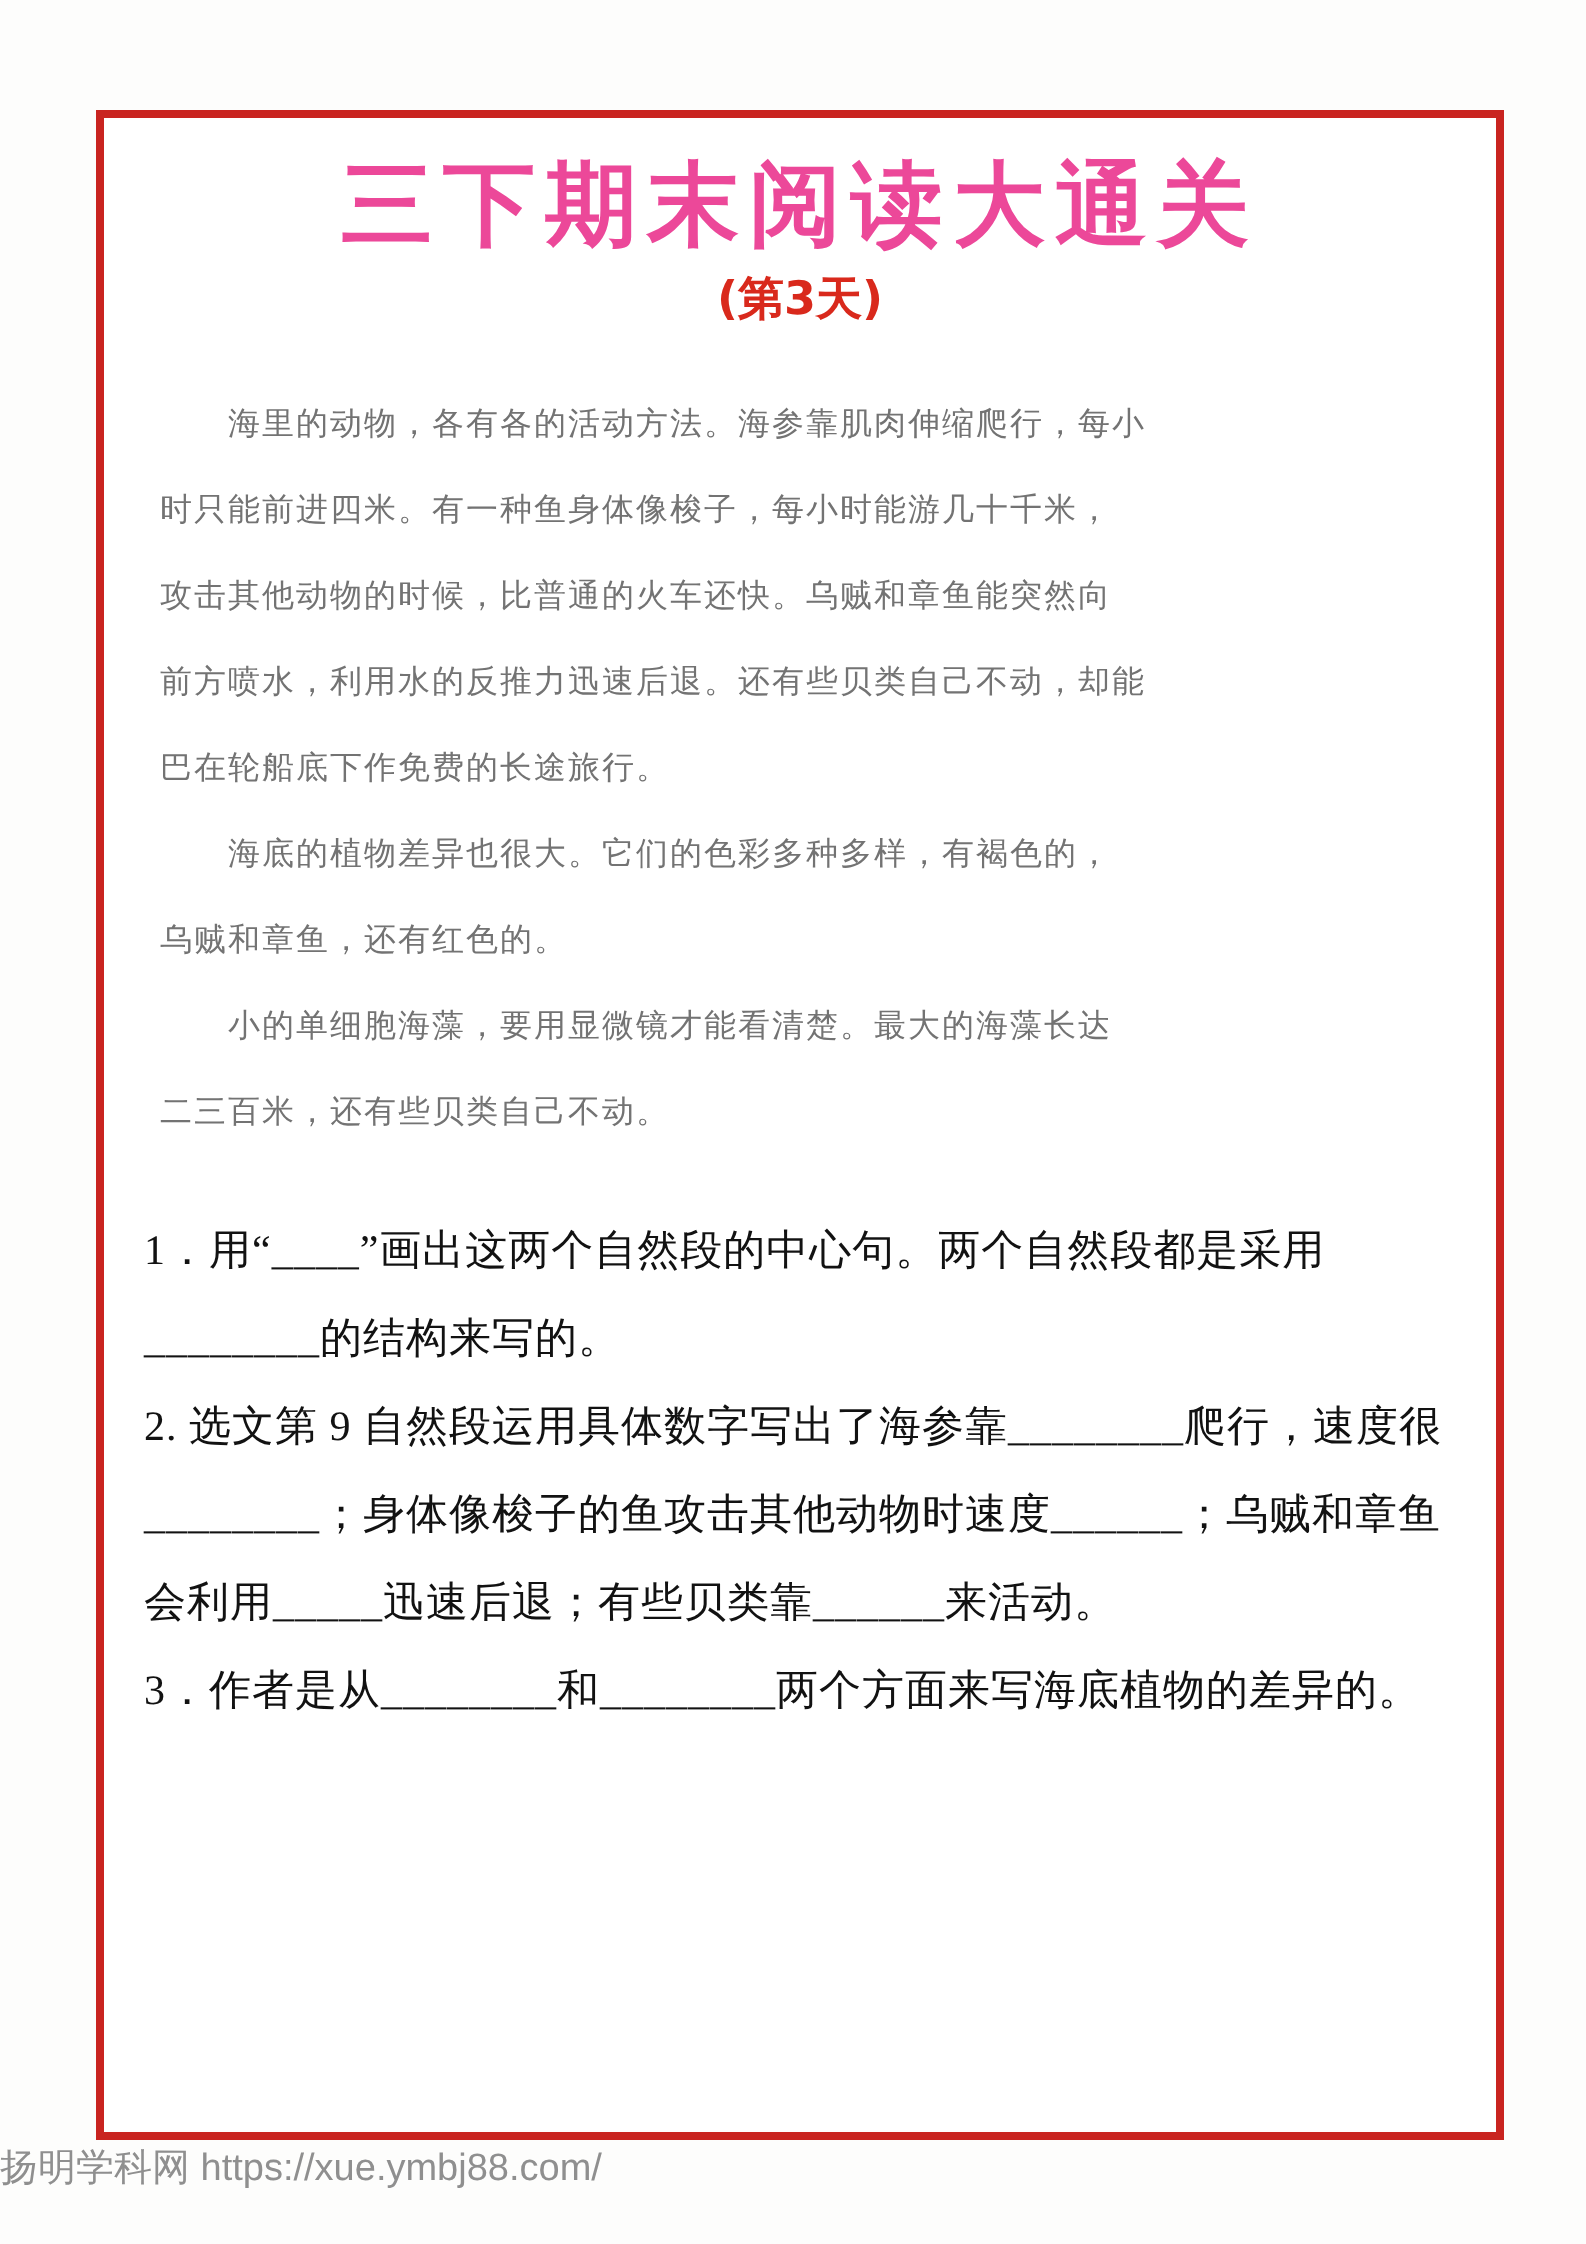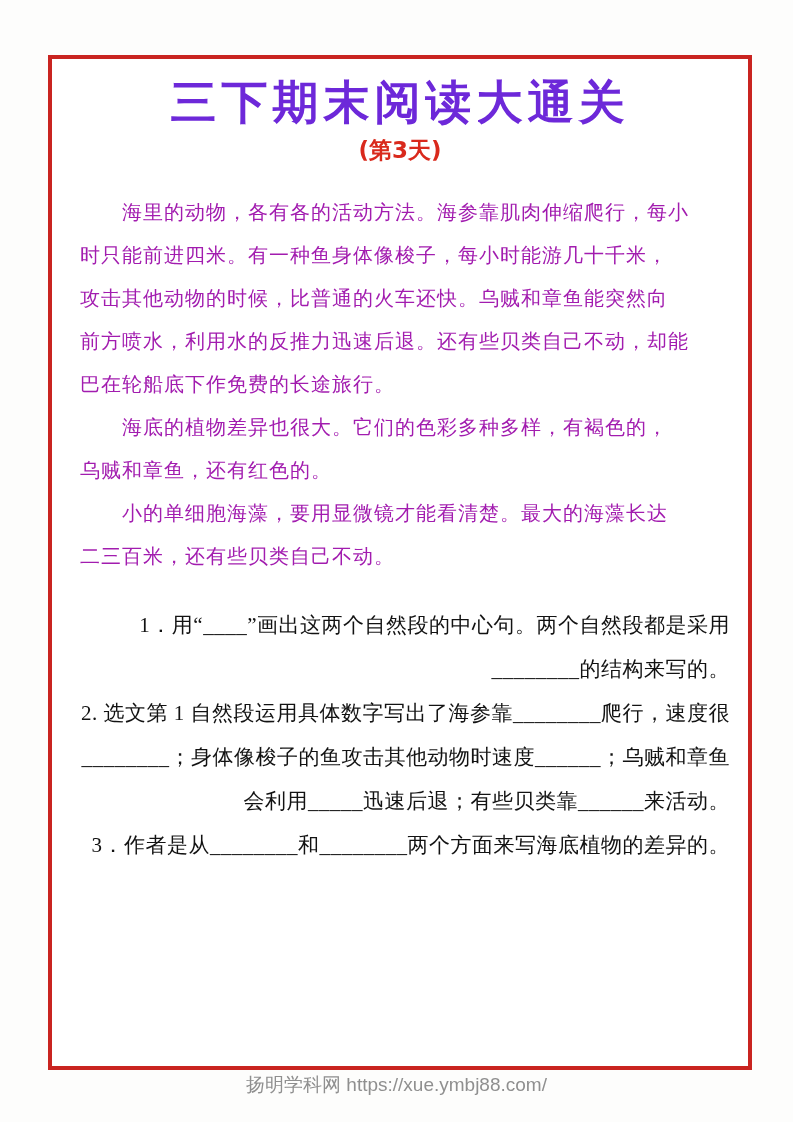--- a/index.html
+++ b/index.html
@@ -25,61 +25,60 @@
     box-sizing: border-box;
     background: #ffffff;
   }
   .title {
     margin-top: 14px;
     text-align: center;
     font-family: "DejaVu Sans", sans-serif;
     font-weight: 900;
     font-size: 46px;
     letter-spacing: 5px;
-    color: #6d28d9;
+    color: #ec4899;
     line-height: 58px;
   }
   .subtitle {
     margin-top: 4px;
     text-align: center;
     font-family: "DejaVu Sans", sans-serif;
     font-weight: 700;
     font-size: 23px;
     color: #d9291c;
     line-height: 30px;
   }
   .passage {
     margin: 26px 22px 0 28px;
-    font-size: 20px;
+    font-size: 16px;
     line-height: 43px;
     letter-spacing: 1px;
-    color: #a21caf;
+    color: #737373;
   }
   .passage p {
     margin: 0;
     white-space: pre-line;
   }
   .questions {
     margin: 25px 18px 0 20px;
     font-size: 21px;
     line-height: 44px;
     letter-spacing: 0.5px;
     color: #121212;
   }
   .questions p {
     margin: 0;
     white-space: pre-line;
-    text-align: right;
   }
   .footer {
     position: absolute;
     left: 0;
     top: 1073px;
     width: 793px;
-    text-align: center;
+    text-align: left;
     font-family: "Liberation Sans", sans-serif;
     font-size: 19px;
     color: #8f8f8f;
     line-height: 24px;
   }
 </style>
 </head>
 <body>
 
 <div class="sheet">
@@ -98,21 +97,21 @@
 巴在轮船底下作免费的长途旅行。</p>
       <p>　　海底的植物差异也很大。它们的色彩多种多样，有褐色的，
 乌贼和章鱼，还有红色的。</p>
       <p>　　小的单细胞海藻，要用显微镜才能看清楚。最大的海藻长达
 二三百米，还有些贝类自己不动。</p>
     </div>
 
     <div class="questions">
       <p>1．用“____”画出这两个自然段的中心句。两个自然段都是采用
 ________的结构来写的。</p>
-      <p>2. 选文第 1 自然段运用具体数字写出了海参靠________爬行，速度很
+      <p>2. 选文第 9 自然段运用具体数字写出了海参靠________爬行，速度很
 ________；身体像梭子的鱼攻击其他动物时速度______；乌贼和章鱼
 会利用_____迅速后退；有些贝类靠______来活动。</p>
       <p>3．作者是从________和________两个方面来写海底植物的差异的。</p>
 
     </div>
 
   </div>
 
   <div class="footer">扬明学科网 https://xue.ymbj88.com/</div>
 

